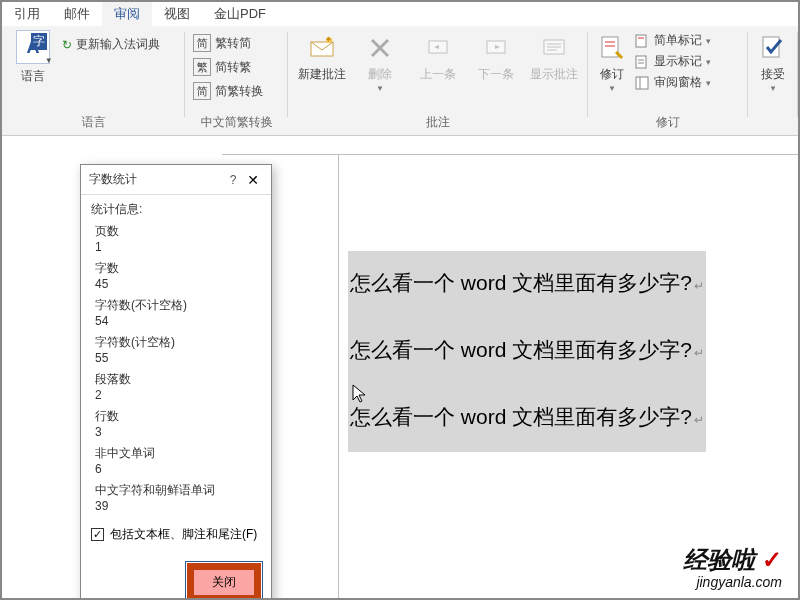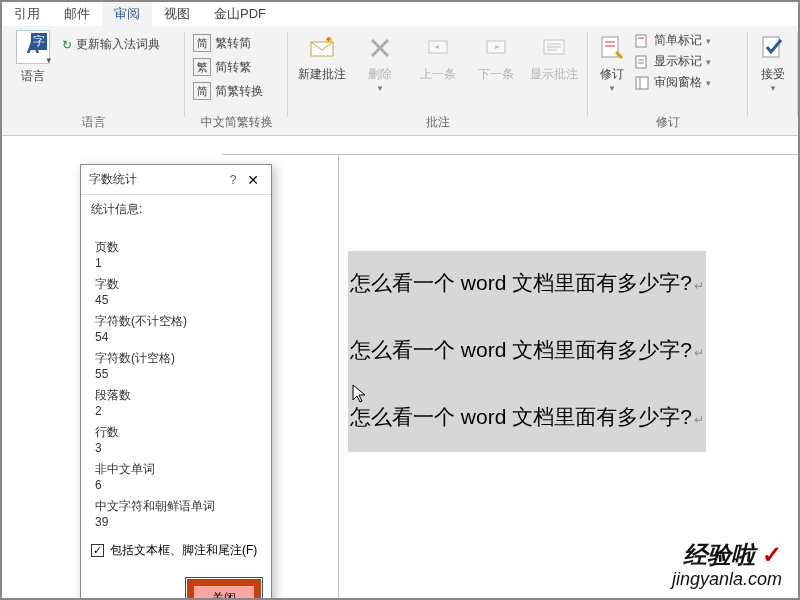--- a/index.html
+++ b/index.html
@@ -54,33 +54,33 @@
 .cursor-arrow { position: absolute; left: 350px; top: 248px; font-size: 18px; }
 
 
 .dialog { position: absolute; left: 78px; top: 162px; width: 192px; background: #fff; border: 1px solid #888; box-shadow: 3px 3px 10px rgba(0,0,0,.25); font-size: 12px; }
 .dlg-title { display: flex; align-items: center; padding: 6px 8px 4px; }
 .dlg-title .t { flex: 1; color: #333; }
 .dlg-title .help { width: 20px; text-align: center; color: #555; cursor: pointer; }
 .dlg-title .close { width: 20px; text-align: center; cursor: pointer; font-size: 14px; }
 .dlg-sep { height: 1px; background: #dcdcdc; margin: 2px 0 6px; box-shadow: 0 1px 0 #fff; }
 .dlg-body { padding: 0 10px 10px; }
-.dlg-body .hdr { color: #333; margin-bottom: 18px; }
+.dlg-body .hdr { color: #333; margin-bottom: 2px; }
 .stats { padding: 0 4px; }
 .stats .srow { display: flex; justify-content: space-between; padding: 3px 0; color: #333; flex-direction: column; }
 .cbx-row { margin-top: 10px; display: flex; align-items: center; gap: 6px; }
 .cbx { width: 13px; height: 13px; border: 1px solid #333; display: inline-flex; align-items: center; justify-content: center; font-size: 11px; line-height: 1; }
 .dlg-foot { padding: 10px; display: flex; justify-content: flex-end; }
 .dlg-foot .btn { border: 7px solid #c2410c; background: #fca5a5; padding: 4px 18px; cursor: pointer; outline: 1px solid #2b579a; outline-offset: 1px; }
 
 
 .watermark { position: absolute; right: 16px; bottom: 8px; text-align: right; }
 .watermark .line1 { font-size: 24px; font-weight: 900; font-style: italic; color: #111; }
 .watermark .line1 .chk { color: #d00000; font-style: normal; }
-.watermark .line2 { font-size: 18px; font-style: italic; color: #111; margin-top: -2px; }
+.watermark .line2 { font-size: 14px; font-style: italic; color: #111; margin-top: -2px; }
 
 
 svg { display: block; }
 </style>
 </head>
 <body>
 
 <div class="tabstrip">
   <div class="tab">引用</div>
   <div class="tab">邮件</div>

